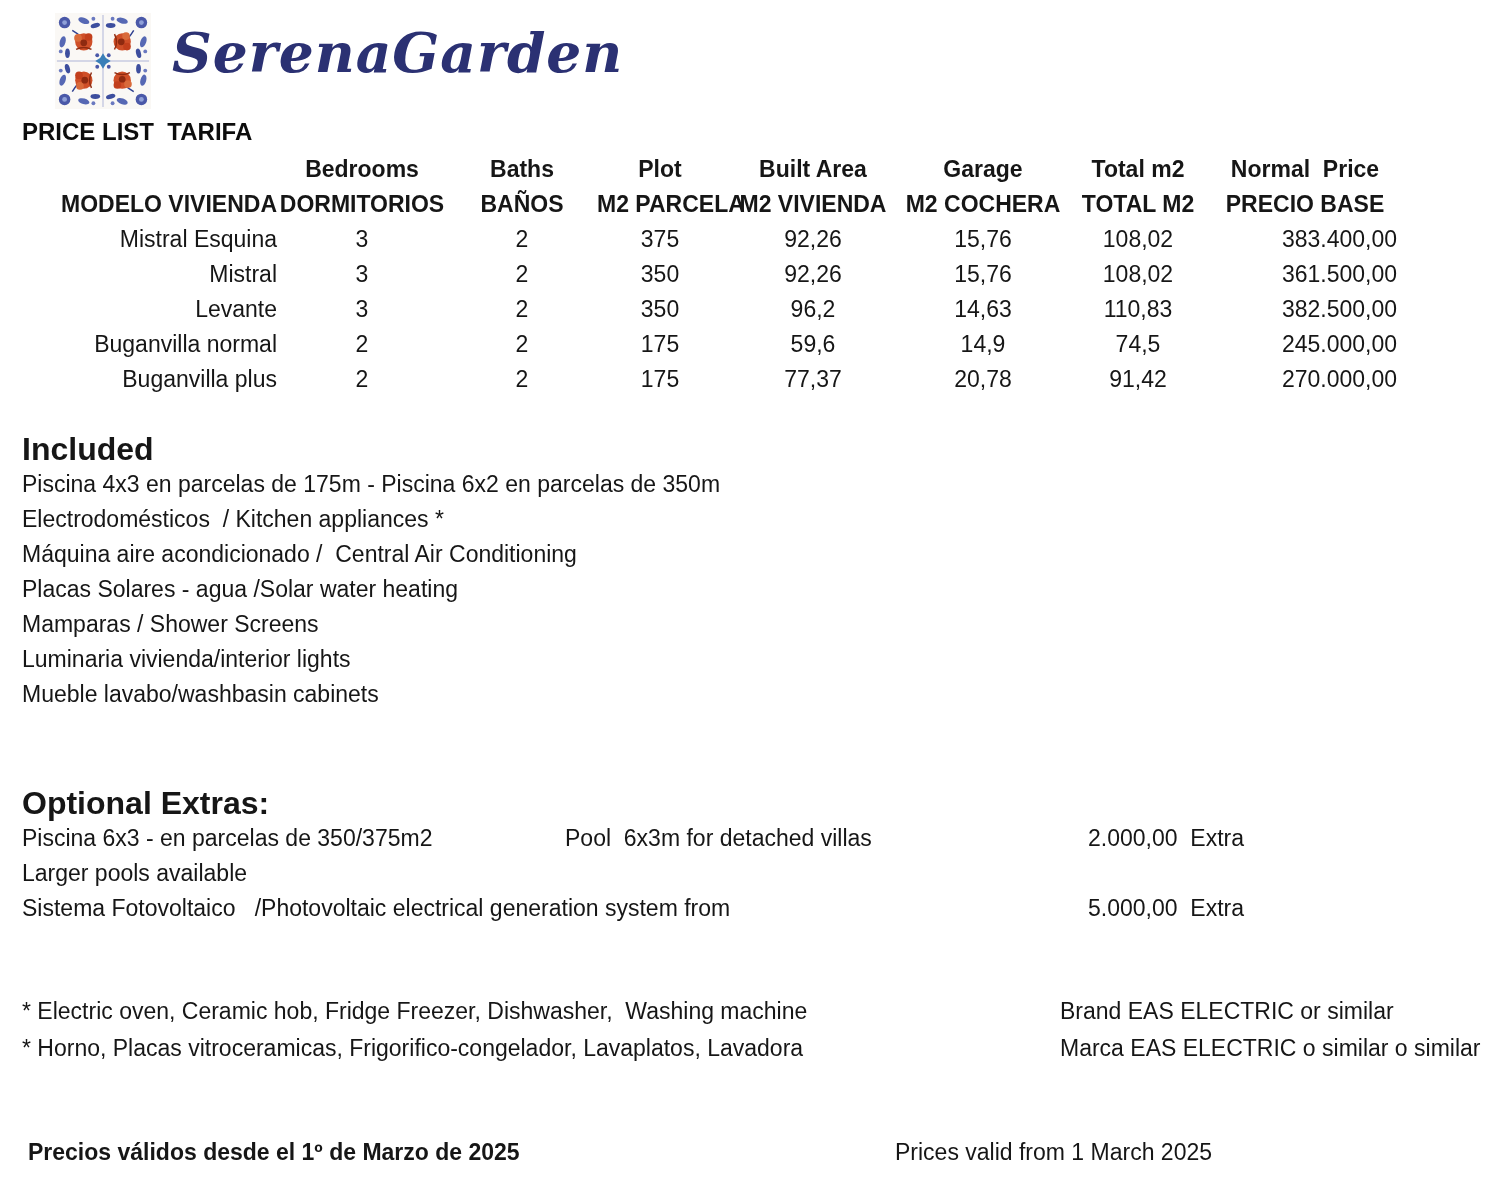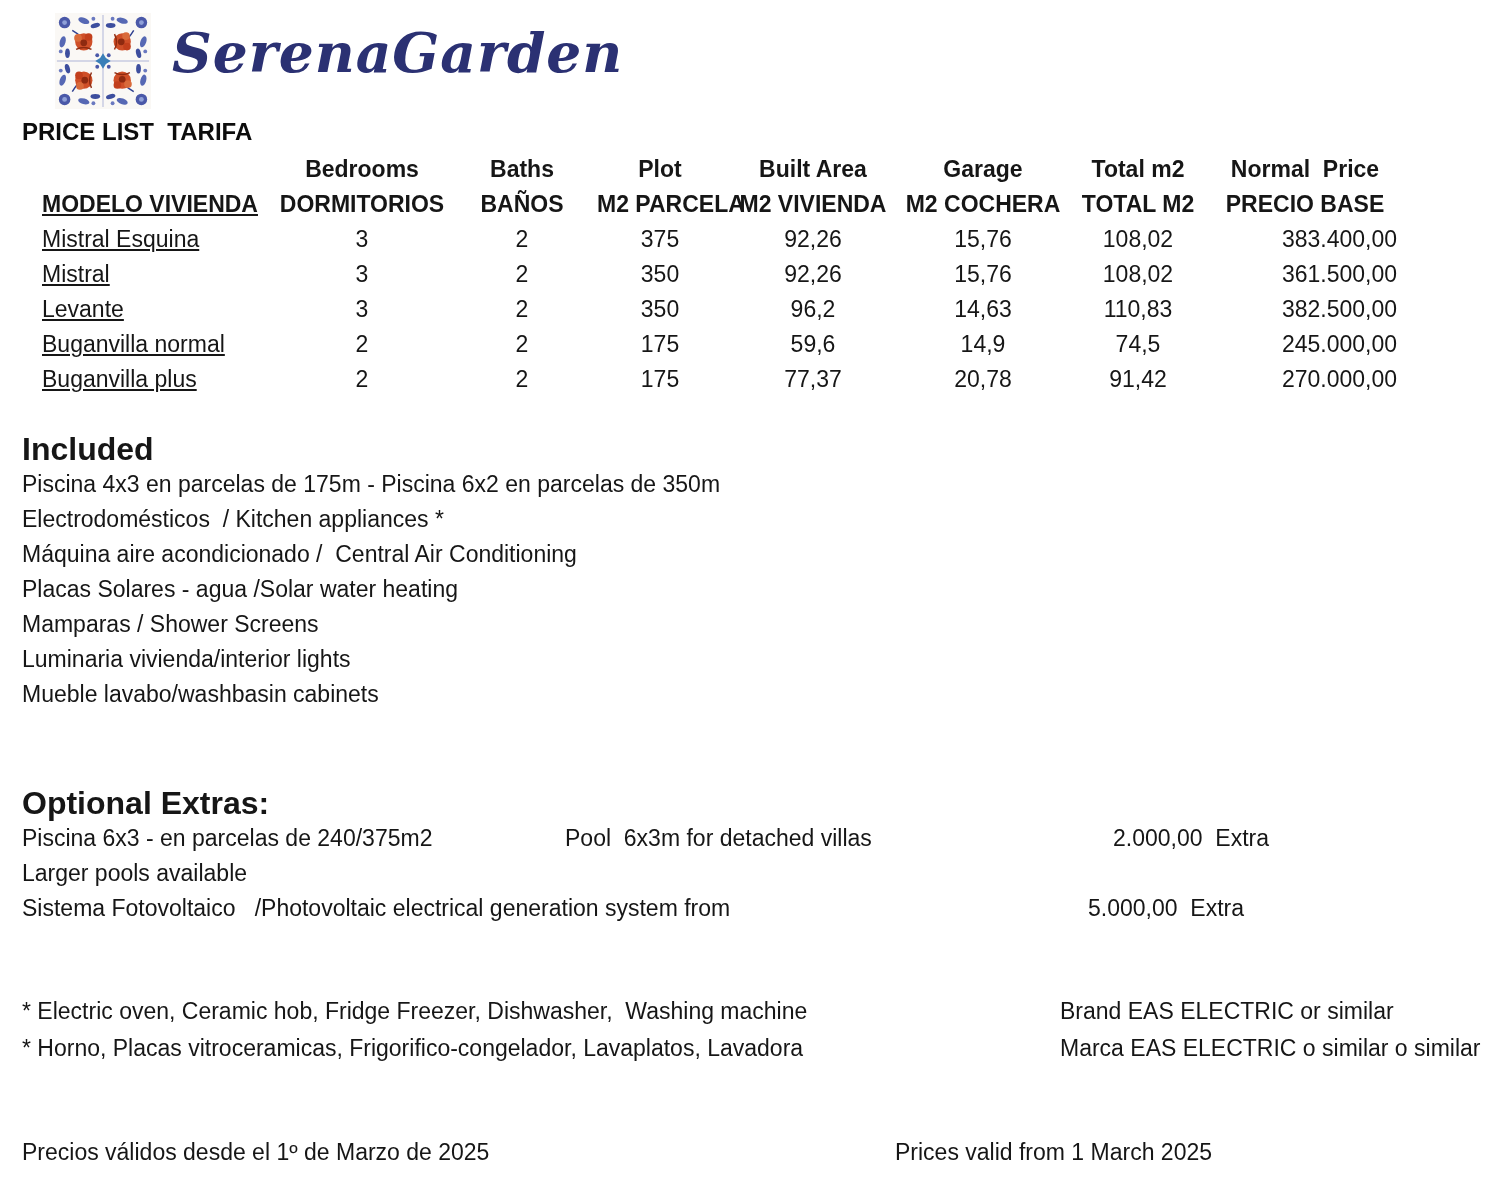--- a/index.html
+++ b/index.html
@@ -18,21 +18,21 @@
   
   .page-title{font-size:24px;font-weight:700;color:#0d0d0d;}
   
   .price-table{
     left:22px;top:152px;
     display:grid;
     grid-template-columns:235px 170px 150px 126px 180px 160px 150px 184px;
     font-size:23px;line-height:35px;margin-left:20px;
   }
   .price-table .cell{text-align:center;}
-  .price-table .c-name{text-align:left;text-decoration:underline;}
+  .price-table .c-name{text-align:right;}
   .price-table .c-price{text-align:right;}
   .price-table .hdr{font-weight:700;font-size:23px;}
   
   .section{font-size:23px;line-height:35px;}
   .section .sec-title{font-weight:700;font-size:32px;}
   .row-line{position:relative;height:35px;}
   .fn{font-size:23px;line-height:37px;}
   
   .logo-box{left:55px;top:12px;width:96px;height:98px;}
 </style>
@@ -144,23 +144,23 @@
   <div class="t">Máquina aire acondicionado /  Central Air Conditioning</div>
   <div class="t">Placas Solares - agua /Solar water heating</div>
   <div class="t">Mamparas / Shower Screens</div>
   <div class="t">Luminaria vivienda/interior lights</div>
   <div class="t">Mueble lavabo/washbasin cabinets</div>
 </div>
 
 <div class="abs section" style="left:22px;top:786px;width:1360px;">
   <div class="sec-title t">Optional Extras:</div>
   <div class="row-line">
-    <span class="abs t" style="left:0;">Piscina 6x3 - en parcelas de 240/375m2</span>
+    <span class="abs t" style="left:0;">Piscina 6x3 - en parcelas de 350/375m2</span>
     <span class="abs t" style="left:543px;">Pool  6x3m for detached villas</span>
-    <span class="abs t" style="left:1066px;margin-left:25px;">2.000,00  Extra</span>
+    <span class="abs t" style="left:1066px;">2.000,00  Extra</span>
   </div>
   <div class="row-line">
     <span class="abs t" style="left:0;">Larger pools available</span>
     <span class="abs t" style="left:543px;"></span>
     <span class="abs t" style="left:1066px;"></span>
   </div>
   <div class="row-line">
     <span class="abs t" style="left:0;">Sistema Fotovoltaico   /Photovoltaic electrical generation system from</span>
     <span class="abs t" style="left:543px;"></span>
     <span class="abs t" style="left:1066px;">5.000,00  Extra</span>
@@ -172,15 +172,15 @@
     <span class="abs t" style="left:0;">* Electric oven, Ceramic hob, Fridge Freezer, Dishwasher,  Washing machine</span>
     <span class="abs t" style="left:1038px;">Brand EAS ELECTRIC or similar</span>
   </div>
   <div style="position:relative;height:37px;">
     <span class="abs t" style="left:0;">* Horno, Placas vitroceramicas, Frigorifico-congelador, Lavaplatos, Lavadora</span>
     <span class="abs t" style="left:1038px;">Marca EAS ELECTRIC o similar o similar</span>
   </div>
 </div>
 
 <div class="abs section" style="left:22px;top:1135px;width:1460px;height:35px;">
-  <span class="abs t" style="left:0;">Precios válidos desde el 1º de Marzo de 2025</span>
+  <span class="abs t" style="left:6px;font-weight:bold;">Precios válidos desde el 1º de Marzo de 2025</span>
   <span class="abs t" style="left:873px;">Prices valid from 1 March 2025</span>
 </div>
 
 </body></html>

